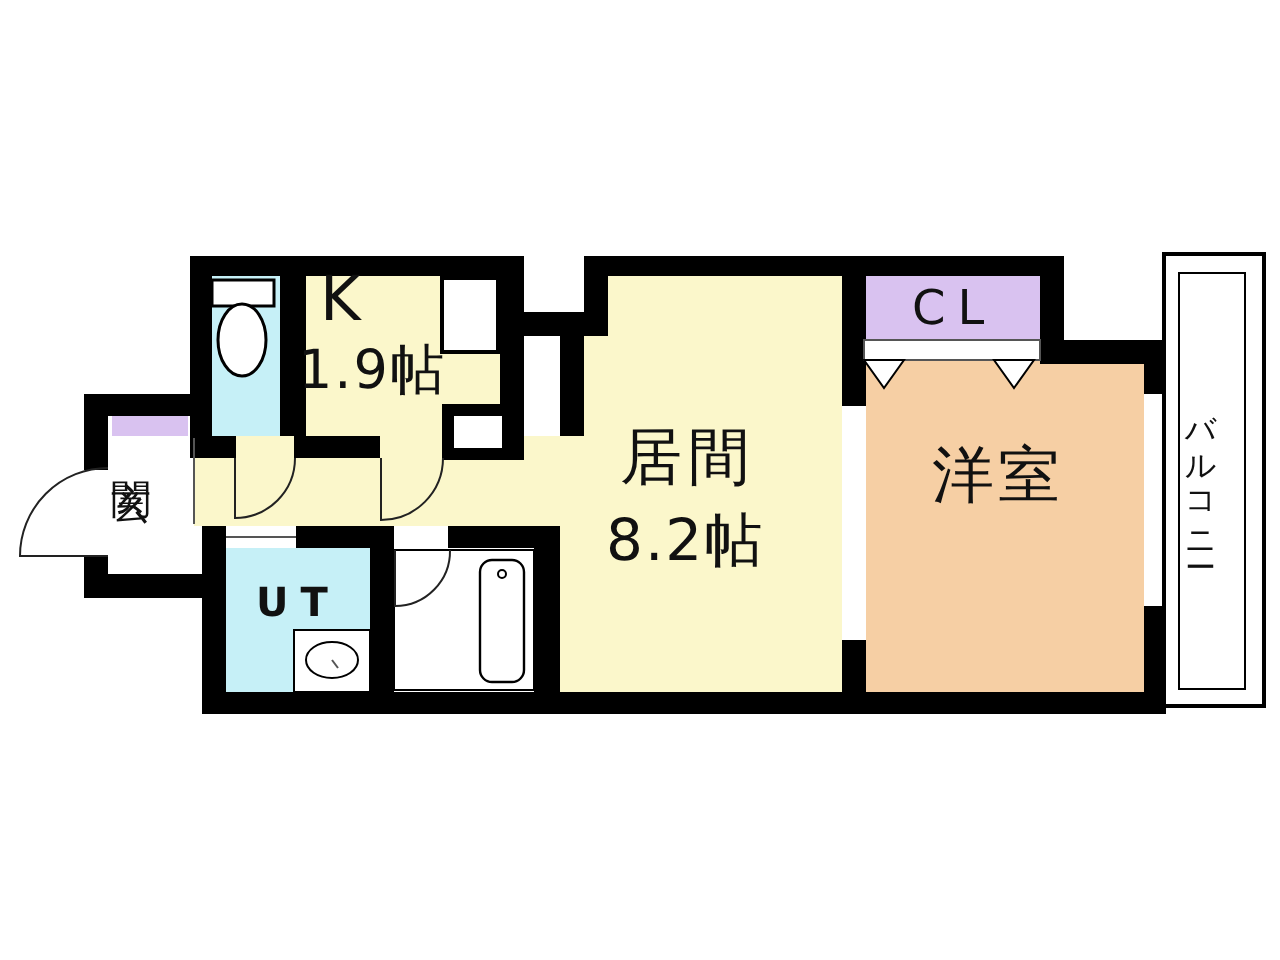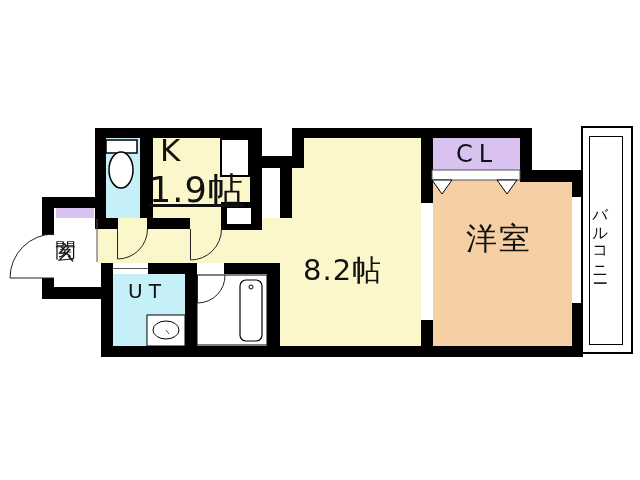--- a/index.html
+++ b/index.html
@@ -13,27 +13,27 @@
   .room-purple { fill: #D9C2F0; }
   .room-peach  { fill: #F6CFA4; }
   .wall        { fill: #000000; }
   .fix-white   { fill: #ffffff; stroke: #000000; }
   .thinline    { stroke: #555555; stroke-width: 1; fill: none; }
   .doorarc     { stroke: #222222; stroke-width: 1; fill: none; }
 
   .lbl { position: absolute; color: #111111; white-space: nowrap;
          line-height: 1.05; z-index: 5; }
   .lbl-k      { left: 160px; top: 134px; font-size: 31px; }
-  .lbl-ksize  { left: 149px; top: 172px; font-size: 35px; letter-spacing: 1px; text-decoration: underline; }
+  .lbl-ksize  { left: 149px; top: 172px; font-size: 27px; letter-spacing: 1px; }
   .lbl-living { left: 310px; top: 213px; font-size: 31px; letter-spacing: 3px; }
   .lbl-lsize  { left: 303px; top: 255px; font-size: 29px; letter-spacing: 1px; }
   .lbl-west   { left: 466px; top: 222px; font-size: 31px; letter-spacing: 2px; }
   .lbl-wsize  { left: 459px; top: 262px; font-size: 29px; letter-spacing: 1px; }
   .lbl-cl     { left: 456px; top: 142px; font-size: 24px; letter-spacing: 6px; }
-  .lbl-ut     { left: 128px; top: 281px; font-size: 20px; letter-spacing: 6px; }
+  .lbl-ut     { left: 128px; top: 291px; font-size: 20px; letter-spacing: 6px; font-weight: bold; }
   .lbl-genkan { left: 55px;  top: 225px; font-size: 20px;
                 writing-mode: vertical-rl; }
   .lbl-balc   { left: 592px; top: 197px; font-size: 15.5px; letter-spacing: 2px;
                 writing-mode: vertical-rl; }
 </style>
 </head>
 <body>
 
 <div id="plan">
 
@@ -98,19 +98,20 @@
     <path d="M113,268.5 L148,268.5" class="thinline"></path>
 
     <path d="M54,234 A44,44 0 0 0 10,278 L54,278" class="doorarc"></path>
     <path d="M117.5,229 L117.5,259 A30,30 0 0 0 147.5,229" class="doorarc"></path>
     <path d="M190.5,229 L190.5,260 A31,31 0 0 0 221.5,229" class="doorarc"></path>
     <path d="M197.5,275 L197.5,303 A27.5,27.5 0 0 0 225,275" class="doorarc"></path>
   </svg>
 
   <div class="lbl lbl-k">K</div>
   <div class="lbl lbl-ksize">1.9帖</div>
+  <div class="lbl lbl-living">居間</div>
   <div class="lbl lbl-lsize">8.2帖</div>
   <div class="lbl lbl-west">洋室</div>
   <div class="lbl lbl-cl">CL</div>
   <div class="lbl lbl-ut">UT</div>
   <div class="lbl lbl-genkan">玄関</div>
   <div class="lbl lbl-balc">バルコニー</div>
 </div>
 
 </body></html>

